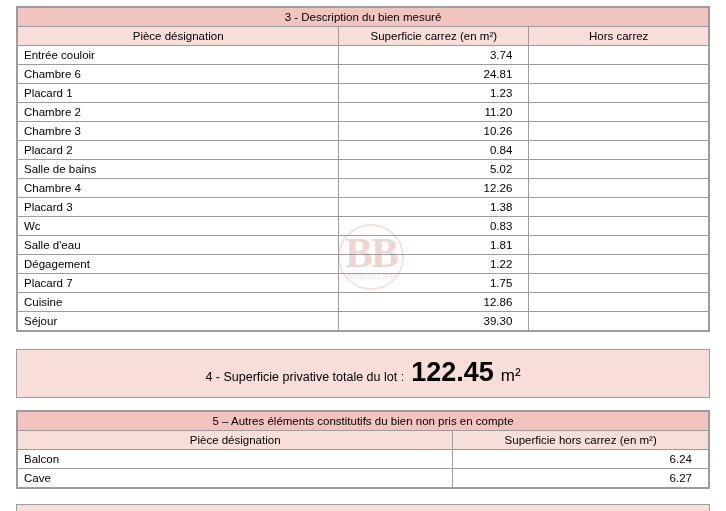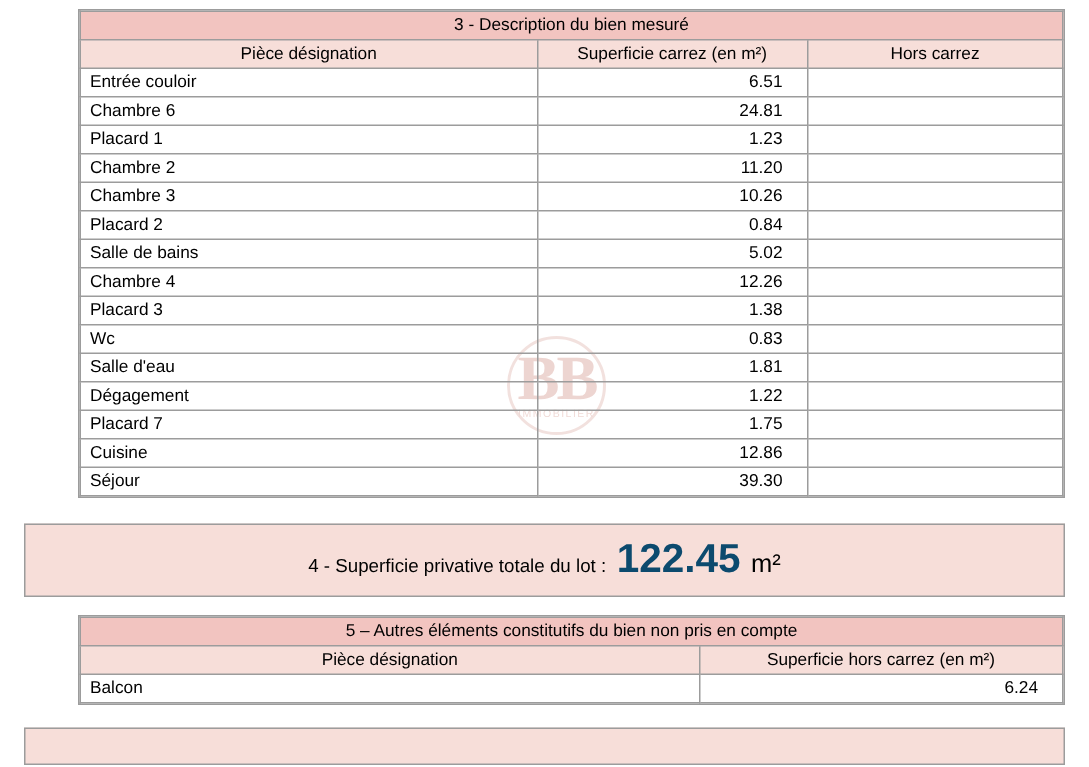--- a/index.html
+++ b/index.html
@@ -69,21 +69,20 @@
     white-space: nowrap;
   }
 
   
   .block {
     border: 1px solid #9c9c9c;
     box-sizing: border-box;
     position: relative;
     z-index: 10;
     background: transparent;
-    margin-left: 36px;
   }
   table.tbl {
     width: 100%;
     border-collapse: collapse;
     table-layout: fixed;
   }
   table.tbl td, table.tbl th {
     border: 1px solid #9c9c9c;
     padding: 2px 6px;
     font-weight: normal;
@@ -132,21 +131,21 @@
     align-items: baseline;
     justify-content: center;
     gap: 7px;
   }
   .banner .lbl {
     font-weight: normal;
     font-size: 12.5px;
   }
   .banner .big {
     font-weight: bold;
-    color: #0c4a6e;
+    color: #000000;
     font-size: 27px;
     line-height: 1;
   }
   .banner .unit {
     font-weight: normal;
     font-size: 17px;
   }
 
   .gap-a { height: 17px; }
   .gap-b { height: 12px; }
@@ -177,21 +176,21 @@
           <tr class="title-row">
         <td colspan="3">3 -  Description du bien mesuré</td>
       </tr>
       <tr class="head-row">
         <th>Pièce désignation</th>
         <th>Superficie carrez (en m²)</th>
         <th>Hors carrez</th>
       </tr>
       <tr>
         <td class="cell-name">Entrée couloir</td>
-        <td class="cell-num">6.51</td>
+        <td class="cell-num">3.74</td>
         <td class="cell-empty"></td>
       </tr>
       <tr>
         <td class="cell-name">Chambre 6</td>
         <td class="cell-num">24.81</td>
         <td class="cell-empty"></td>
       </tr>
       <tr>
         <td class="cell-name">Placard 1</td>
         <td class="cell-num">1.23</td>
@@ -284,20 +283,24 @@
         <td colspan="2">5 – Autres éléments constitutifs du bien non pris en compte</td>
       </tr>
       <tr class="head-row">
         <th>Pièce désignation</th>
         <th>Superficie hors carrez (en m²)</th>
       </tr>
       <tr>
         <td class="cell-name">Balcon</td>
         <td class="cell-num">6.24</td>
       </tr>
+      <tr>
+        <td class="cell-name">Cave</td>
+        <td class="cell-num">6.27</td>
+      </tr>
     </tbody>
       </table>
   </div>
 
   <div class="gap-c"></div>
 
   <div class="banner banner-6 small">
     
   </div>
 

